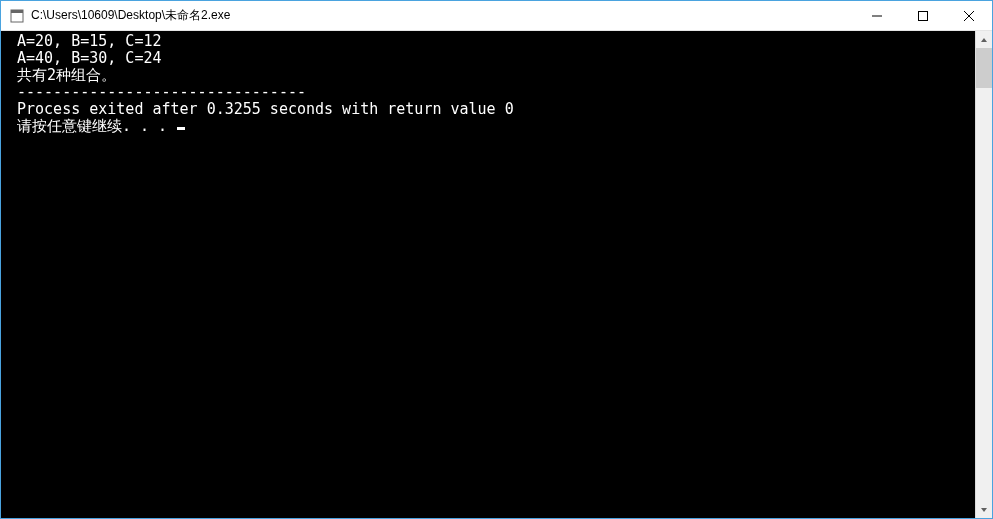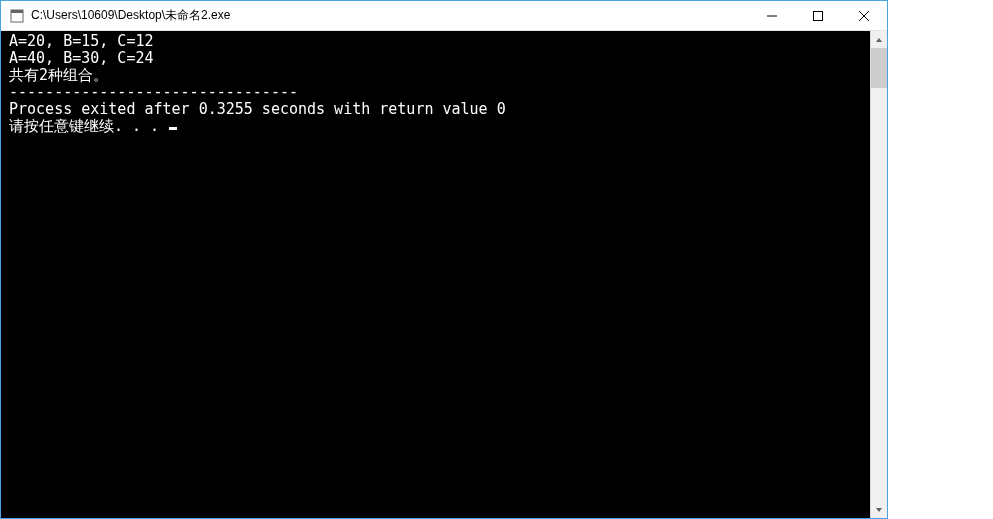--- a/index.html
+++ b/index.html
@@ -8,21 +8,21 @@
       box-sizing: border-box;
     }
     body {
       font-family: "Segoe UI", Tahoma, sans-serif;
       background: #ffffff;
       width: 993px;
       height: 519px;
       overflow: hidden;
     }
     .window {
-      width: 888px;
+      width: 993px;
       height: 519px;
       border: 1px solid #4aa3df;
       background: #a3a3a3;
       display: flex;
       flex-direction: column;
     }
     .titlebar {
       height: 30px;
       background: #ffffff;
       display: flex;
@@ -74,21 +74,21 @@
       display: flex;
       min-height: 0;
     }
     .console {
       flex: 1;
       background: #000000;
       color: #ffffff;
       font-family: "NSimSun", "SimSun", "Consolas", monospace;
       font-size: 15px;
       line-height: 17px;
-      padding: 2px 0 0 8px;
+      padding: 2px 0 0 16px;
       white-space: pre;
       overflow: hidden;
       letter-spacing: 0;
     }
     .console .line {
       display: block;
     }
     .cursor-block {
       display: inline-block;
       width: 8px;

